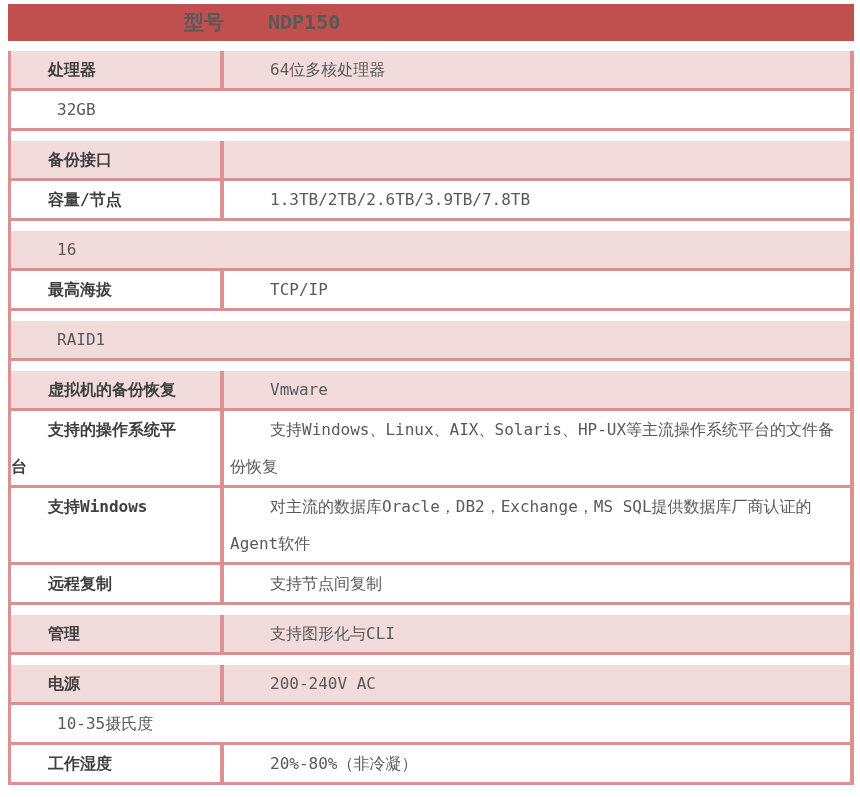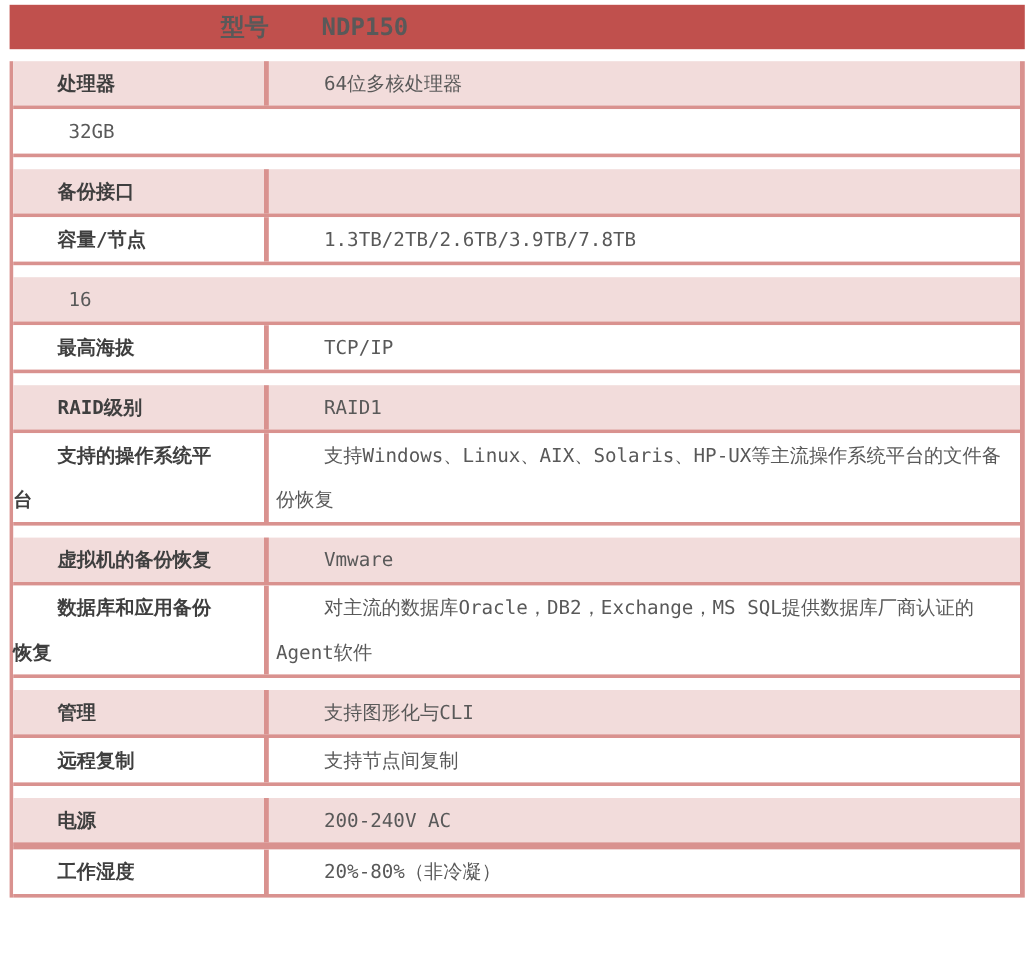--- a/index.html
+++ b/index.html
@@ -103,48 +103,48 @@
           <div class="cell-value">1.3TB/2TB/2.6TB/3.9TB/7.8TB</div>
         </div>
         <div class="spec-row shaded">
           <div class="cell-value">16</div>
         </div>
         <div class="spec-row">
           <div class="cell-label">最高海拔</div>
           <div class="cell-value">TCP/IP</div>
         </div>
         <div class="spec-row shaded">
-          <div class="cell-label">RAID级别</div>
           <div class="cell-value">RAID1</div>
-        </div>
-        <div class="spec-row">
-          <div class="cell-label">支持的操作系统平台</div>
-          <div class="cell-value">支持Windows、Linux、AIX、Solaris、HP-UX等主流操作系统平台的文件备份恢复</div>
         </div>
         <div class="spec-row shaded">
           <div class="cell-label">虚拟机的备份恢复</div>
           <div class="cell-value">Vmware</div>
         </div>
         <div class="spec-row">
-          <div class="cell-label">数据库和应用备份恢复</div>
+          <div class="cell-label">支持的操作系统平台</div>
+          <div class="cell-value">支持Windows、Linux、AIX、Solaris、HP-UX等主流操作系统平台的文件备份恢复</div>
+        </div>
+        <div class="spec-row">
+          <div class="cell-label">支持Windows</div>
           <div class="cell-value">对主流的数据库Oracle，DB2，Exchange，MS SQL提供数据库厂商认证的Agent软件</div>
-        </div>
-        <div class="spec-row shaded">
-          <div class="cell-label">管理</div>
-          <div class="cell-value">支持图形化与CLI</div>
         </div>
         <div class="spec-row">
           <div class="cell-label">远程复制</div>
           <div class="cell-value">支持节点间复制</div>
         </div>
         <div class="spec-row shaded">
+          <div class="cell-label">管理</div>
+          <div class="cell-value">支持图形化与CLI</div>
+        </div>
+        <div class="spec-row shaded">
           <div class="cell-label">电源</div>
           <div class="cell-value">200-240V AC</div>
         </div>
         <div class="spec-row">
+          <div class="cell-value">10-35摄氏度</div>
         </div>
         <div class="spec-row">
           <div class="cell-label">工作湿度</div>
           <div class="cell-value">20%-80%（非冷凝）</div>
         </div>
       </div>
   </div>
 </div>
 
 </body></html>

